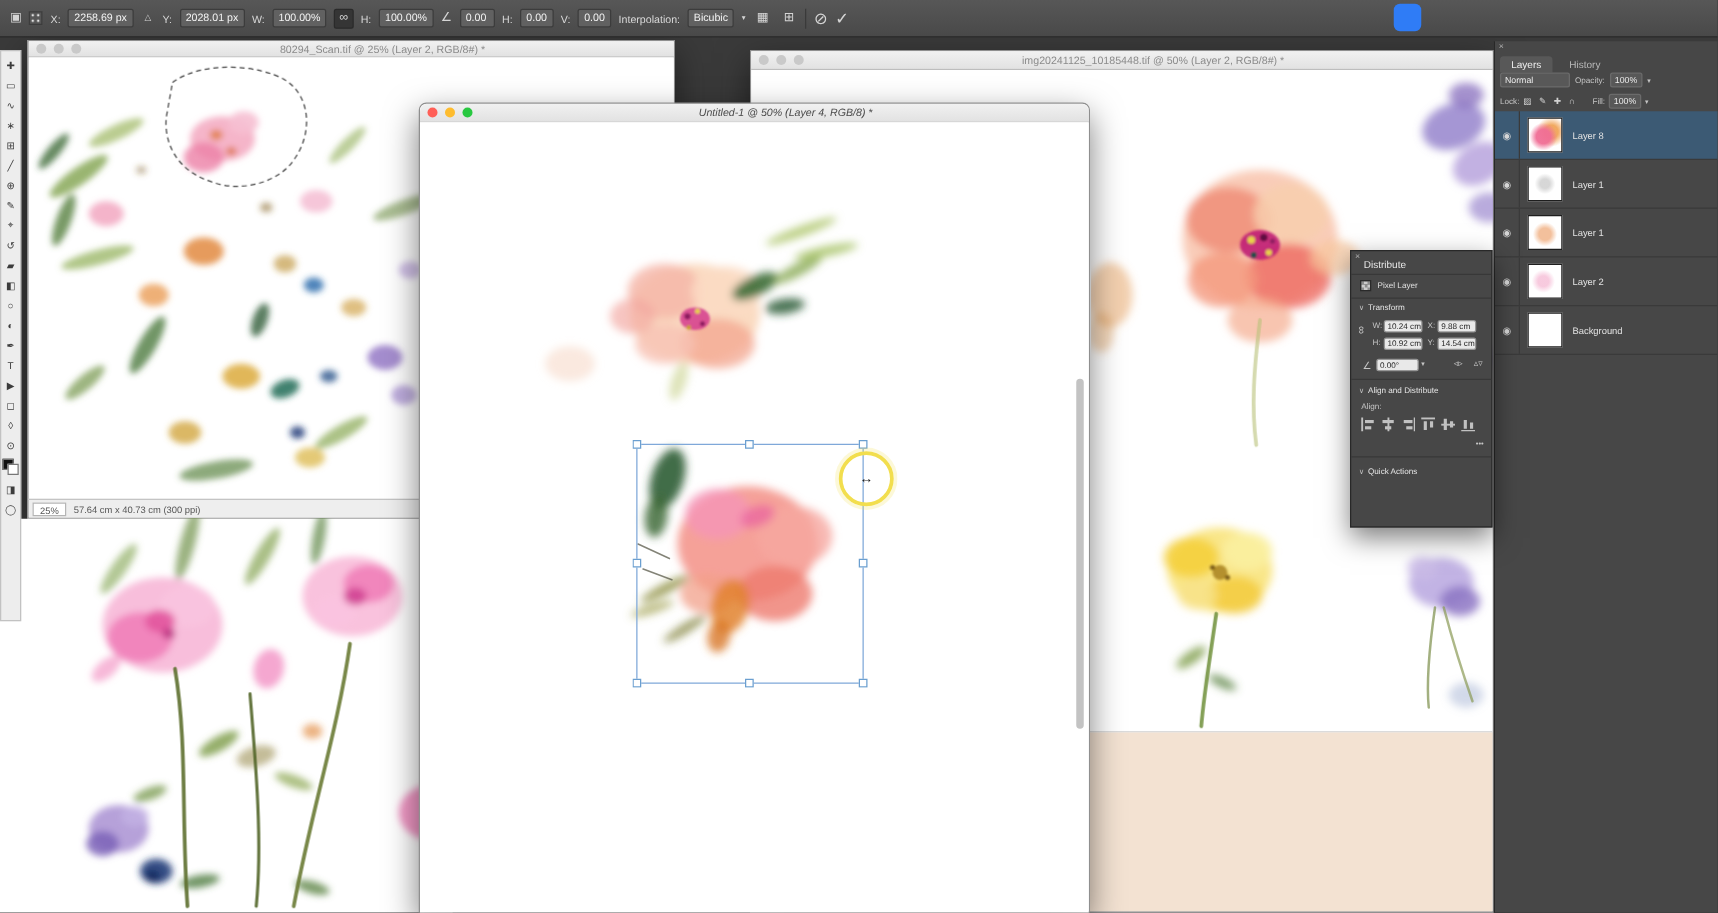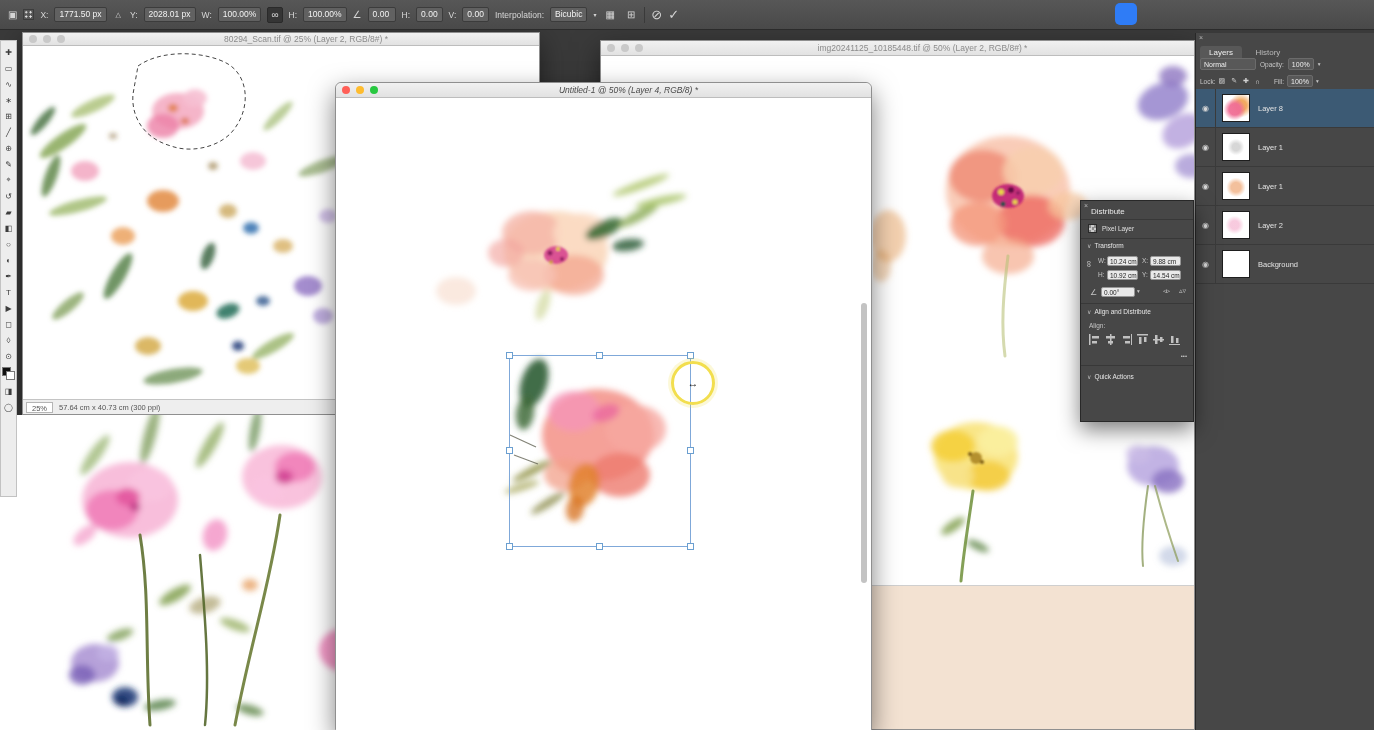--- a/index.html
+++ b/index.html
@@ -462,21 +462,21 @@
       <span id="sw-bg"></span>
     </div>
     <div class="tool">◨</div>
     <div class="tool">◯</div>
   </div>
 
   <div id="options-bar" class="abs">
     <span class="ic">▣</span>
     <span id="refpoint"></span>
     <span class="lbl">X:</span>
-    <span class="fld">1771.50 px</span>
+    <span class="fld">2258.69 px</span>
     <span class="ic icbtn" style="font-size:7px;">△</span>
     <span class="lbl">Y:</span>
     <span class="fld">2028.01 px</span>
     <span class="lbl">W:</span>
     <span class="fld">100.00%</span>
     <span class="ic icbtn pressed">∞</span>
     <span class="lbl">H:</span>
     <span class="fld">100.00%</span>
     <span class="ic">∠</span>
     <span class="fld" style="min-width:28px;">0.00</span>

